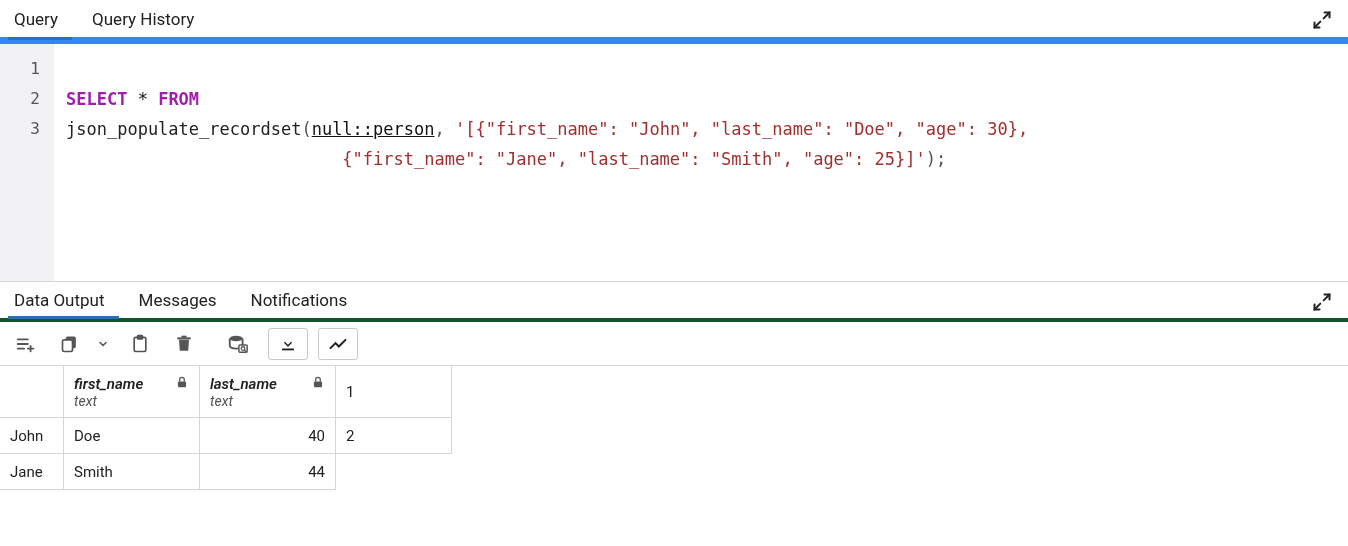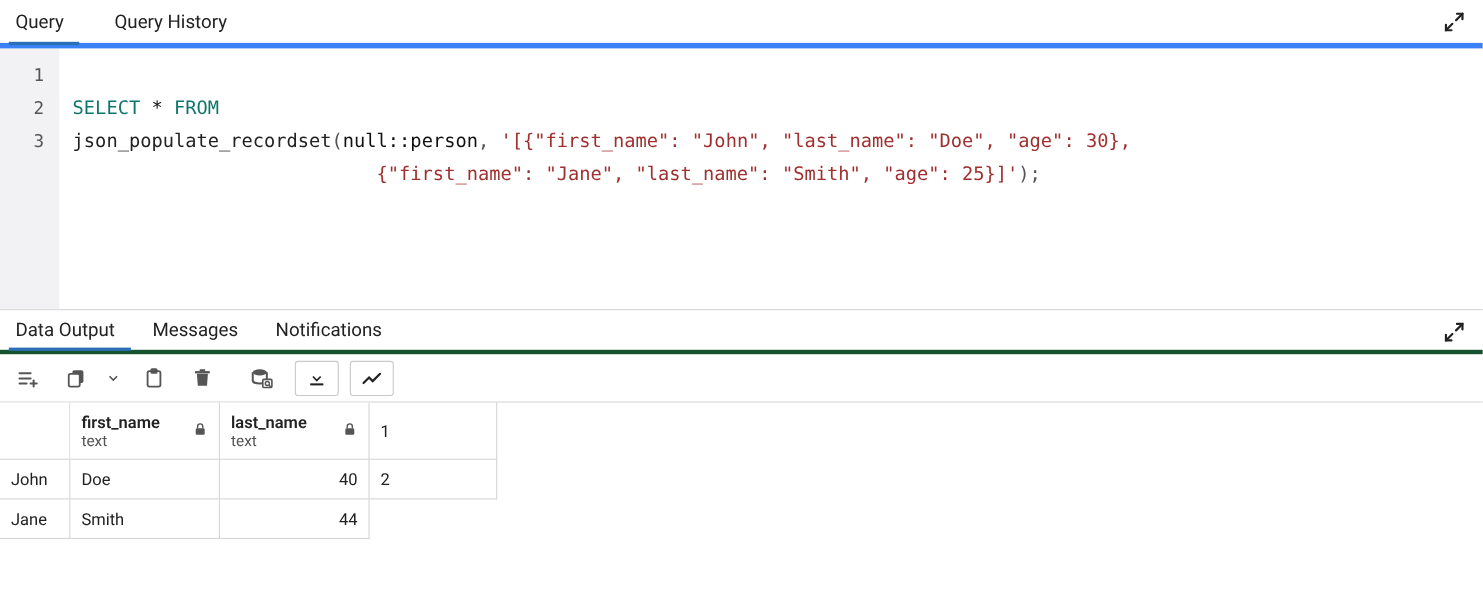--- a/index.html
+++ b/index.html
@@ -10,25 +10,24 @@
     background: #fff;
     width: 1348px;
     height: 546px;
     overflow: hidden;
   }
 
   
   .top-tabs {
     display: flex;
     align-items: center;
-    border-bottom: 5px solid #3b82f6;
+    border-bottom: 7px solid #3b82f6;
     padding: 0 8px;
     height: 44px;
     position: relative;
-    gap: 12px;
   }
   .top-tab {
     padding: 10px 14px 10px 6px;
     font-size: 17px;
     color: #222;
     cursor: pointer;
     margin-right: 14px;
     position: relative;
   }
   .top-tab.active::after {
@@ -65,24 +64,24 @@
   }
   .code {
     padding-top: 10px;
     padding-left: 12px;
     font-family: "Menlo","Consolas","DejaVu Sans Mono",monospace;
     font-size: 17px;
     line-height: 30px;
     white-space: pre;
     color: #222;
   }
-  .kw   { color: #0f766e; font-weight: 400; text-align: right; }
+  .kw   { color: #a21caf; font-weight: 700; text-align: right; }
   .star { color: #111; }
   .punc { color: #555; }
-  .cast { color: #111; }
+  .cast { color: #111; text-decoration: underline; }
   .str  { color: #a03030; }
 
   
   .result-tabs {
     display: flex;
     align-items: center;
     border-bottom: 4px solid #14532d;
     padding: 0 8px;
     height: 40px;
     position: relative;
@@ -151,22 +150,22 @@
     min-height: 36px;
   }
   .hdr {
     background: #fff;
     min-height: 52px;
   }
   .hdr-blank { background: #fff; }
   .hdr-inner {
     display: flex;
     justify-content: space-between;
-    align-items: center;
     width: 100%;
+    font-style: italic;
   }
   .col-name { font-weight: 600; font-size: 15px; }
   .col-type { font-size: 14px; color: #555; }
   .lock-ic  { color: #555; flex-shrink: 0; margin-left: 6px; }
   .rownum   { color: #222; }
   .num-cell { justify-content: flex-end; }
 </style>
 </head>
 <body>
 

